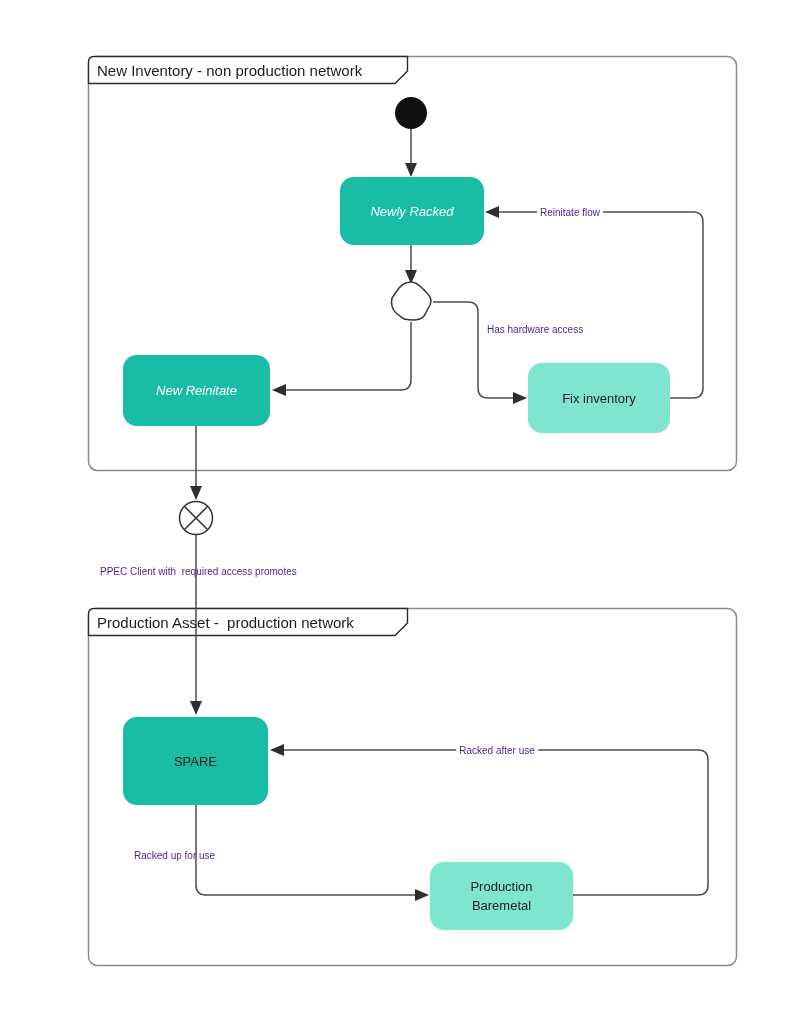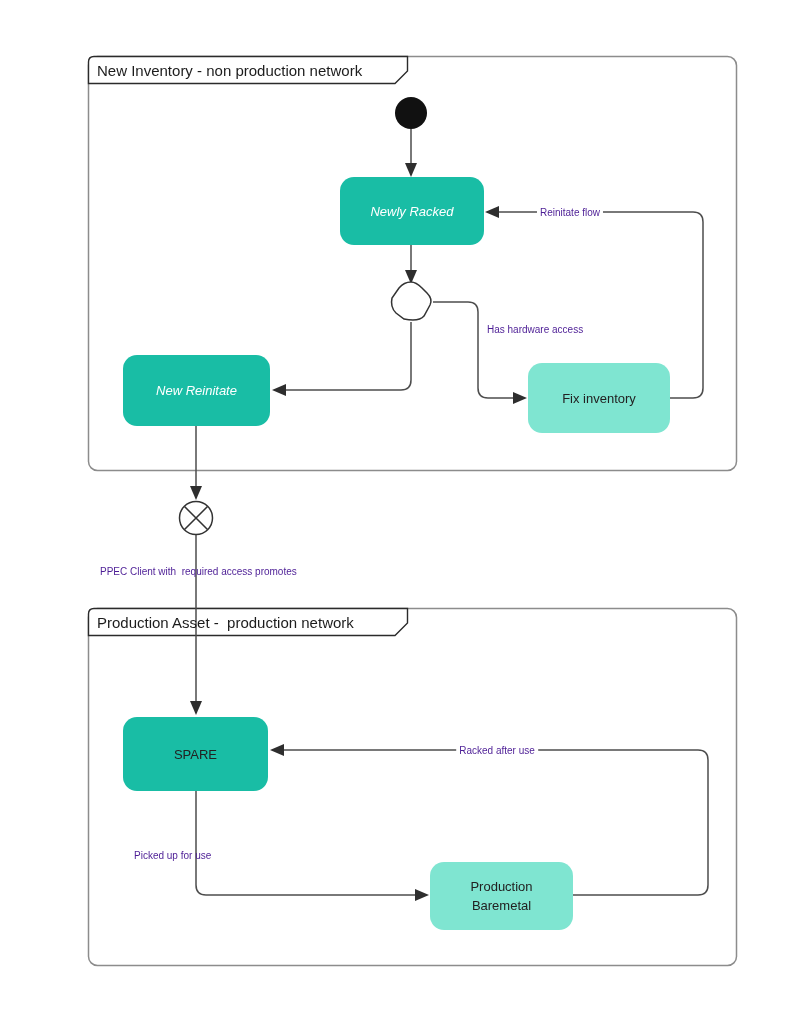--- a/index.html
+++ b/index.html
@@ -92,27 +92,27 @@
 
   <div class="frame-title" style="left:97px;top:61px;">New Inventory - non production network</div>
   <div class="frame-title" style="left:97px;top:613px;">Production Asset -  production network</div>
 
   <div class="node teal italic-light" style="left:340px;top:177px;width:144px;height:68px;">Newly Racked</div>
 
   <div class="node teal italic-light" style="left:123px;top:355px;width:147px;height:71px;">New Reinitate</div>
 
   <div class="node light dark-text" style="left:528px;top:363px;width:142px;height:70px;">Fix inventory</div>
 
-  <div class="node teal dark-text" style="left:123px;top:717px;width:145px;height:74px;">SPARE</div>
+  <div class="node teal dark-text" style="left:123px;top:717px;width:145px;height:88px;">SPARE</div>
 
   <div class="node light dark-text" style="left:430px;top:862px;width:143px;height:68px;padding:16px 24px;">Production Baremetal</div>
 
   <div class="edge-label inline" style="left:570px;top:212px;">Reinitate flow</div>
 
   <div class="edge-label" style="left:487px;top:321px;">Has hardware access</div>
 
   <div class="edge-label" style="left:100px;top:563px;">PPEC Client with  required access promotes</div>
 
   <div class="edge-label inline" style="left:497px;top:750px;">Racked after use</div>
 
-  <div class="edge-label" style="left:134px;top:847px;">Picked up for use</div>
+  <div class="edge-label" style="left:134px;top:847px;">Racked up for use</div>
 
 </div>
 
 </body></html>

